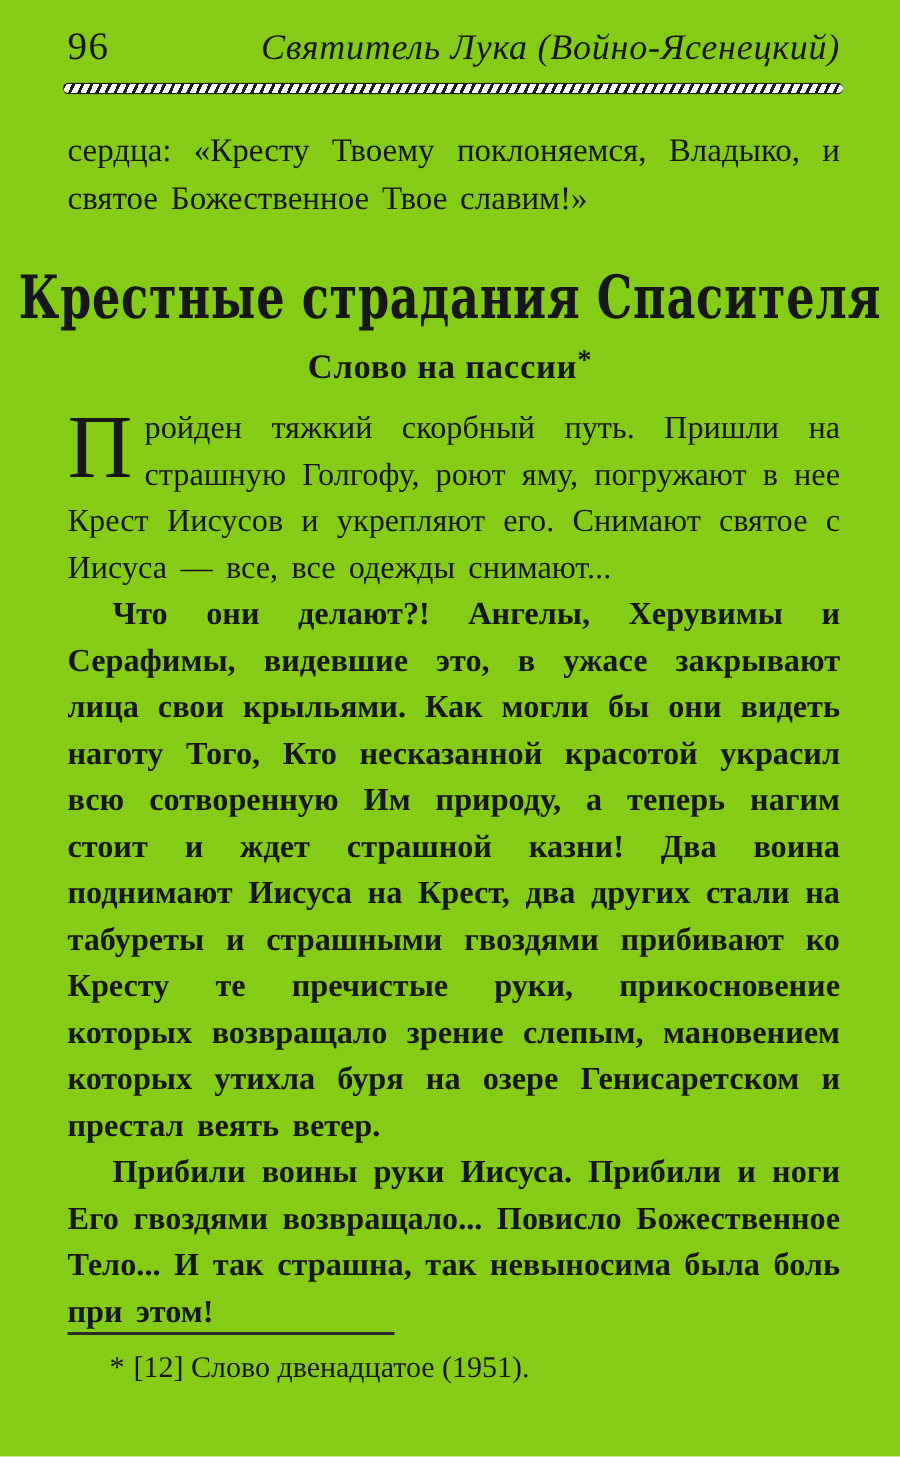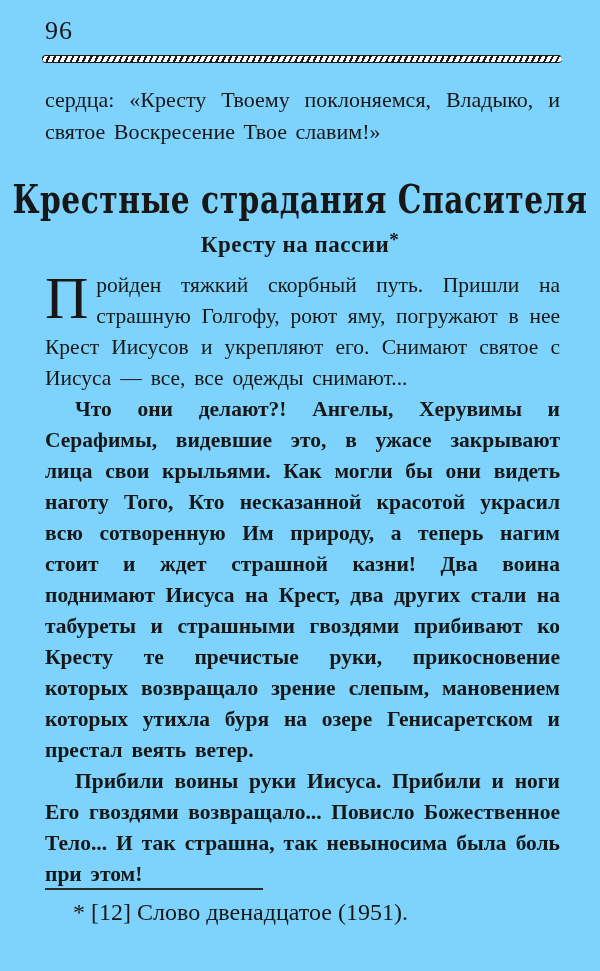--- a/index.html
+++ b/index.html
@@ -4,21 +4,21 @@
 <style>
   html, body {
     margin: 0;
     padding: 0;
     background: #ffffff;
   }
   .page {
     position: relative;
     width: 600px;
     height: 971px;
-    background: #7dd3fc;
+    background: #84cc16;
     color: #171717;
     font-family: "Liberation Serif", serif;
     overflow: hidden;
     box-sizing: border-box;
   }
 
   
   .running-head {
     position: absolute;
     top: 16px;
@@ -132,41 +132,42 @@
   }
   .fn-rule {
     width: 218px;
     height: 0;
     border-top: 2px solid #2a2a2a;
     margin: 0 0 8px 0;
   }
   .footnote {
     margin: 0;
     padding-left: 28px;
-    font-size: 24px;
+    font-size: 20px;
     line-height: 28px;
   }
   .footnote .fn-star { margin-right: 6px; }
 </style>
 </head>
 <body>
 
 <div class="page">
 
   <header class="running-head">
     <span class="page-num">96</span>
+    <span class="running-title">Святитель Лука (Войно-Ясенецкий)</span>
   </header>
 
   <div class="rope"></div>
 
-  <p class="intro">сердца: «Кресту Твоему поклоняемся, Владыко, и святое Воскресение Твое славим!»</p>
+  <p class="intro">сердца: «Кресту Твоему поклоняемся, Владыко, и святое Божественное Твое славим!»</p>
 
   <h1 class="title">Крестные страдания Спасителя</h1>
 
-  <h2 class="subtitle"><span>Кресту на пассии</span><span class="fn-mark">*</span></h2>
+  <h2 class="subtitle"><span>Слово на пассии</span><span class="fn-mark">*</span></h2>
 
   <div class="body-text">
     <p class="para"><span class="dropcap">П</span><span>ройден тяжкий скорбный путь. Пришли на страшную Голгофу, роют яму, погружают в нее Крест Иисусов и укрепляют его. Снимают святое с Иисуса — все, все одежды снимают...</span></p>
     <p class="para indent">Что они делают?! Ангелы, Херувимы и Серафимы, видевшие это, в ужасе закрывают лица свои крыльями. Как могли бы они видеть наготу Того, Кто несказанной красотой украсил всю сотворенную Им природу, а теперь нагим стоит и ждет страшной казни! Два воина поднимают Иисуса на Крест, два других стали на табуреты и страшными гвоздями прибивают ко Кресту те пречистые руки, прикосновение которых возвращало зрение слепым, мановением которых утихла буря на озере Генисаретском и престал веять ветер.</p>
     <p class="para indent">Прибили воины руки Иисуса. Прибили и ноги Его гвоздями возвращало... Повисло Божественное Тело... И так страшна, так невыносима была боль при этом!</p>
   </div>
 
   <footer class="footnote-area">
     <div class="fn-rule"></div>
     <p class="footnote"><span class="fn-star">*</span><span>[12] Слово двенадцатое (1951).</span></p>

